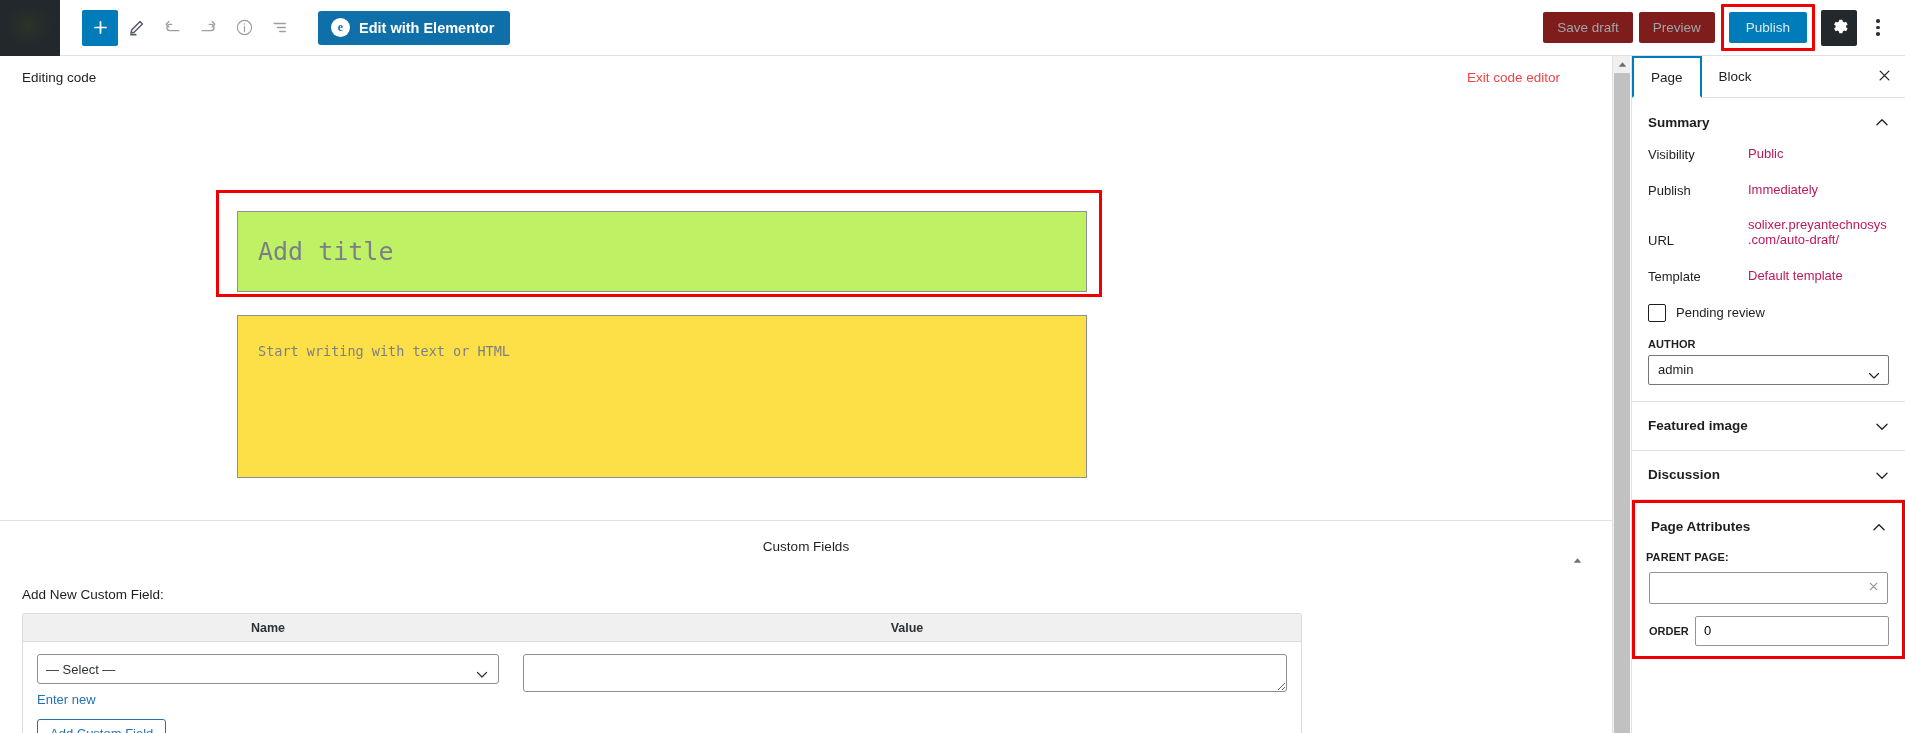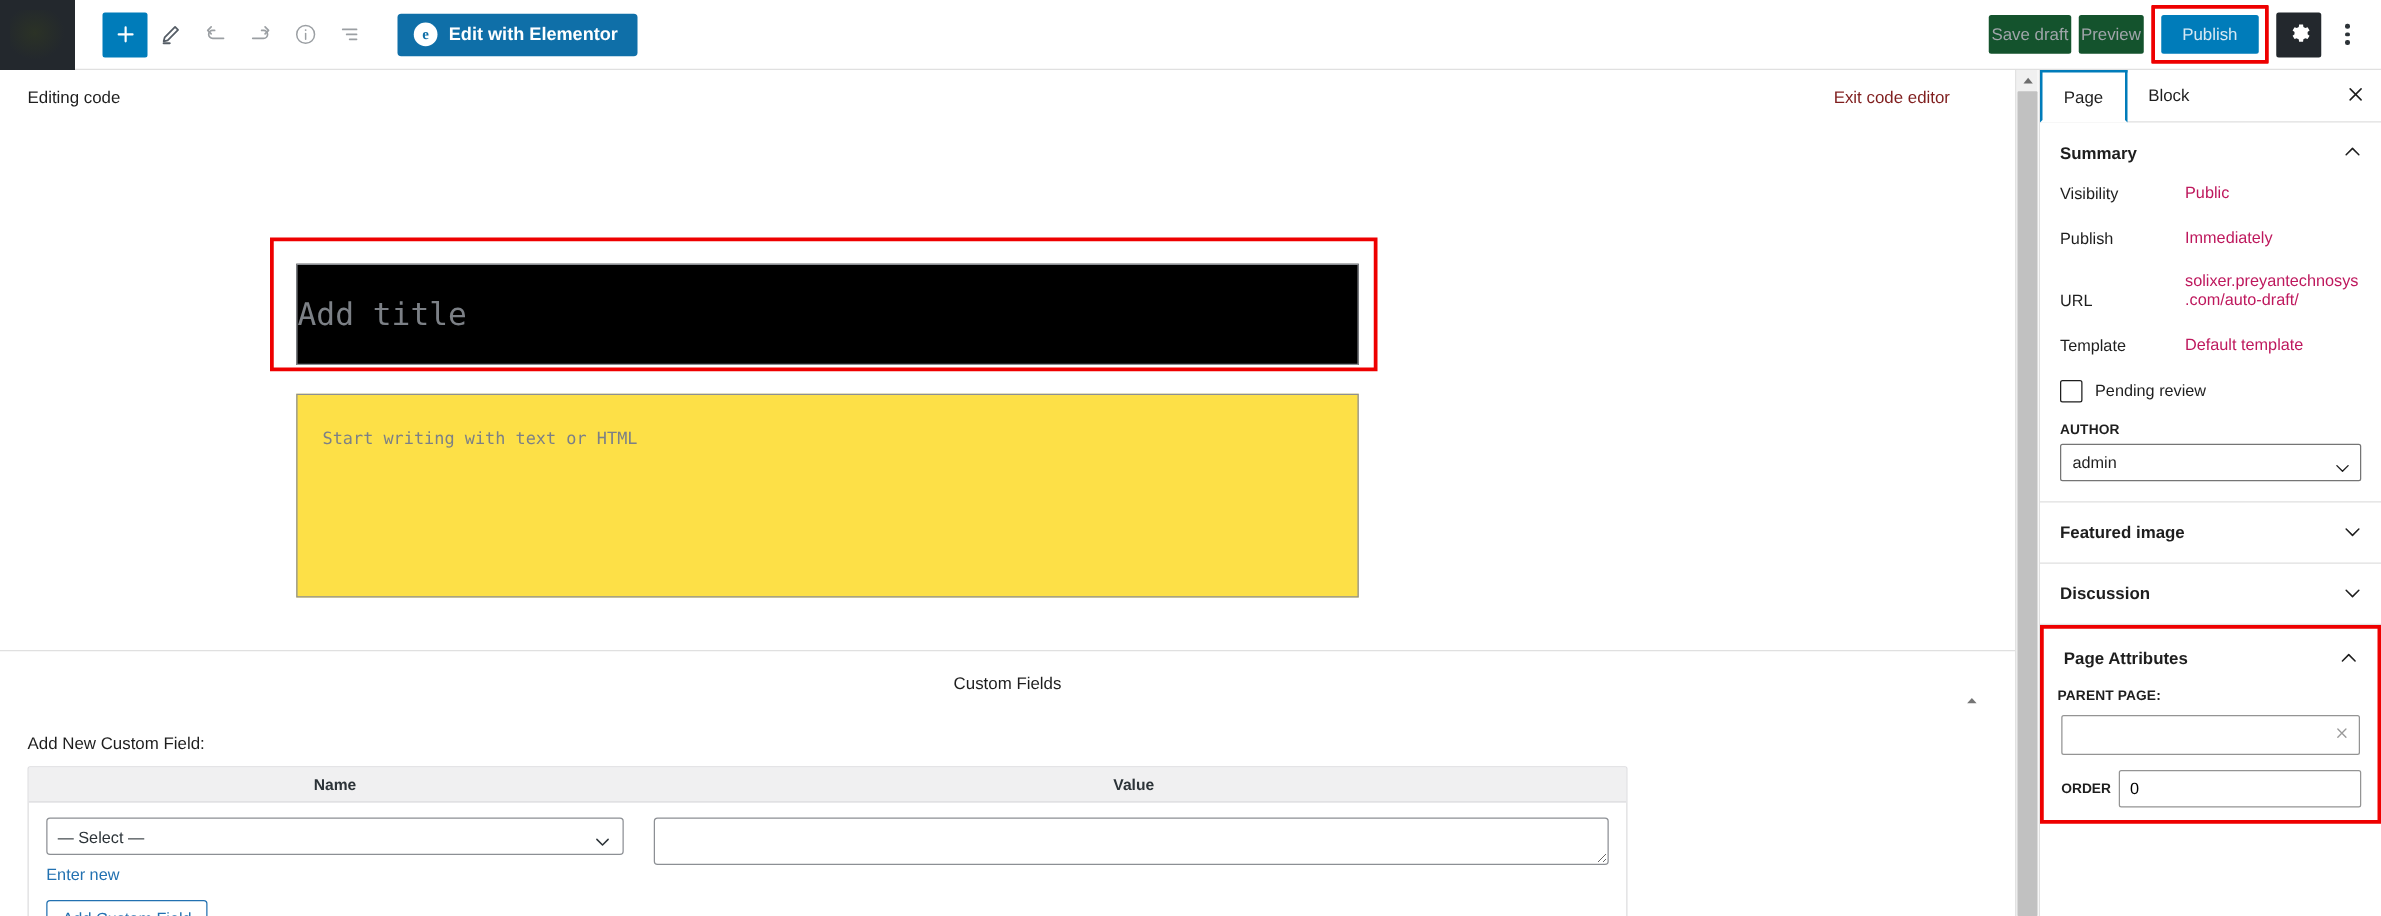--- a/index.html
+++ b/index.html
@@ -61,25 +61,25 @@
     font-size: 12px; font-weight: bold;
     font-family: "Liberation Serif", serif;
   }
 
   .tb-right {
     margin-left: auto;
     display: flex; align-items: center; height: 56px;
     padding-right: 10px;
   }
   .btn-flat {
-    background: #14532d; border: none;
+    background: #7f1d1d; border: none;
     color: #a0a5aa;
     font-size: 13.5px;
     font-family: "Liberation Sans", sans-serif;
-    padding: 8px 2px;
+    padding: 8px 14px;
     border-radius: 2px;
     cursor: pointer;
     margin-right: 6px;
   }
   .publish-wrap {
     position: relative;
     padding: 5px;
     border: 3px solid #ee0000;
     margin-right: 6px;
     border-radius: 1px;
@@ -120,43 +120,44 @@
   .code-header {
     display: flex; align-items: center;
     padding: 14px 26px 6px 22px;
   }
   .editing-code-label {
     font-size: 13.5px; color: #1e1e1e;
     font-family: "Liberation Sans", sans-serif;
   }
   .exit-code-link {
     margin-left: auto;
-    font-size: 13.5px; color: #7f1d1d;
+    font-size: 13.5px; color: #ef4444;
     text-decoration: none; cursor: pointer;
     padding-right: 26px;
     text-align: right;
   }
 
   .code-area { position: relative; padding-top: 10px; }
 
   .title-highlight {
     position: absolute;
     left: 216px; top: 99px;
     width: 886px; height: 107px;
     border: 3px solid #ee0000;
     pointer-events: none;
     z-index: 5;
   }
   .title-box {
     position: absolute;
     left: 237px; top: 120px;
     width: 850px; height: 81px;
     border: 1px solid #8c8f94;
-    background: #000000;
-    display: flex; align-items: center;
+    background: #bef264;
+    display: flex; align-items: center;
+    padding-left: 20px;
   }
   .title-box .ph {
     font-family: "DejaVu Sans Mono", monospace;
     font-size: 25px;
     color: #7c8086;
   }
   .content-box {
     position: absolute;
     left: 237px; top: 224px;
     width: 850px; height: 163px;

